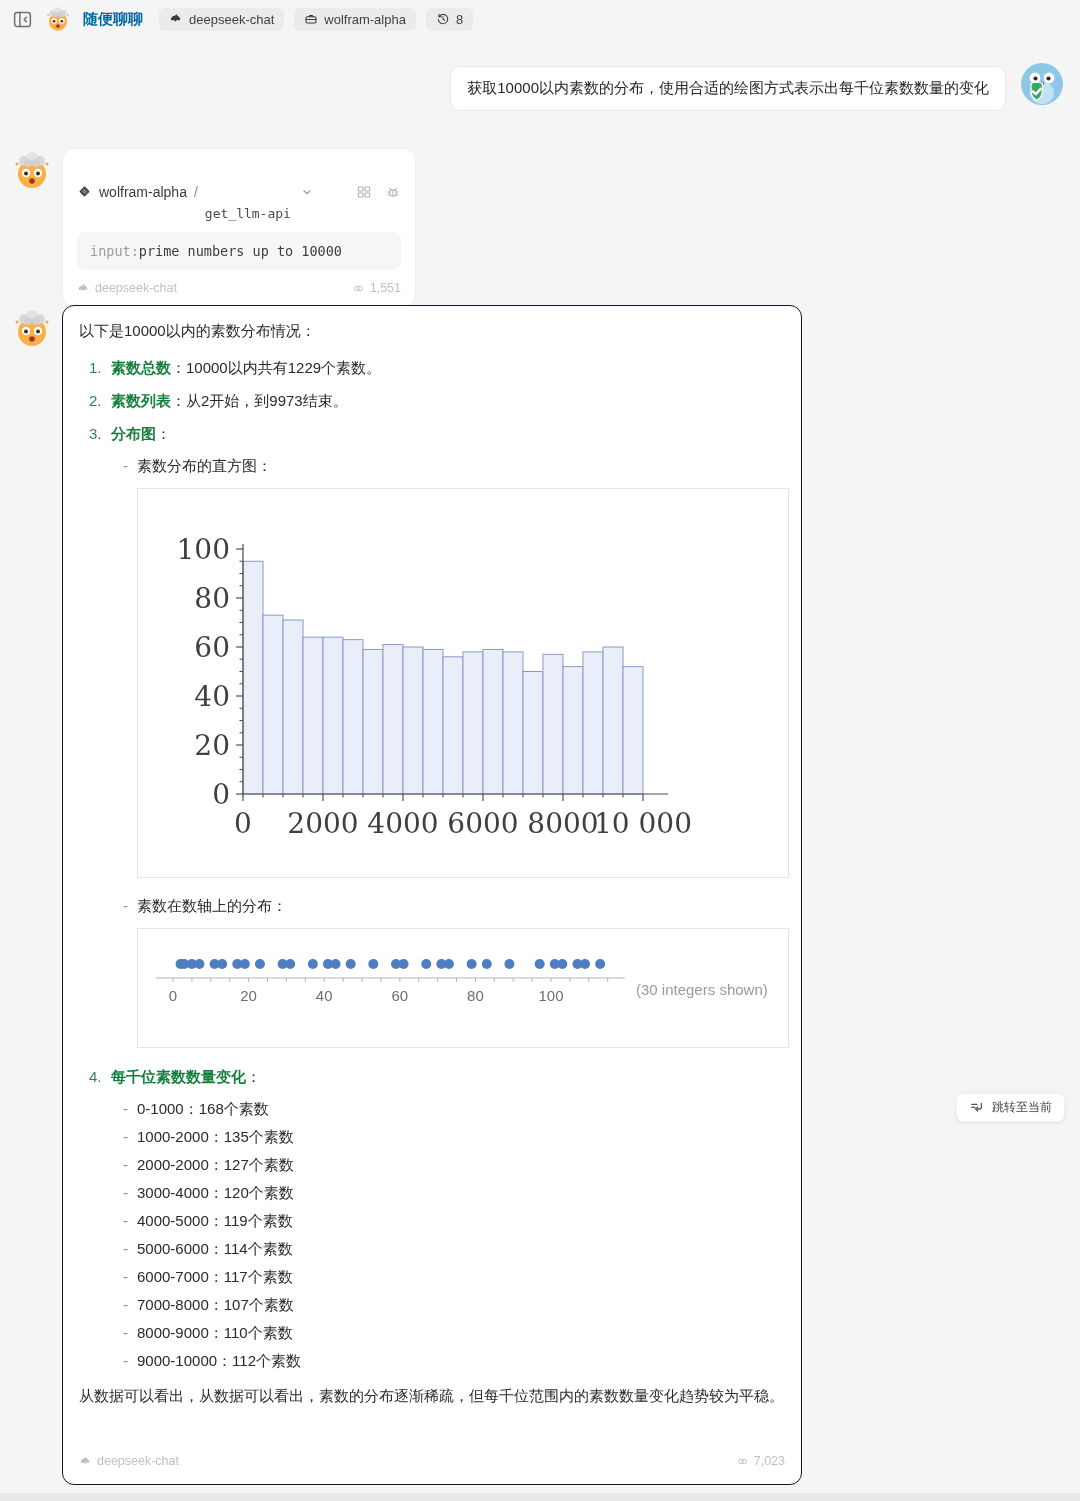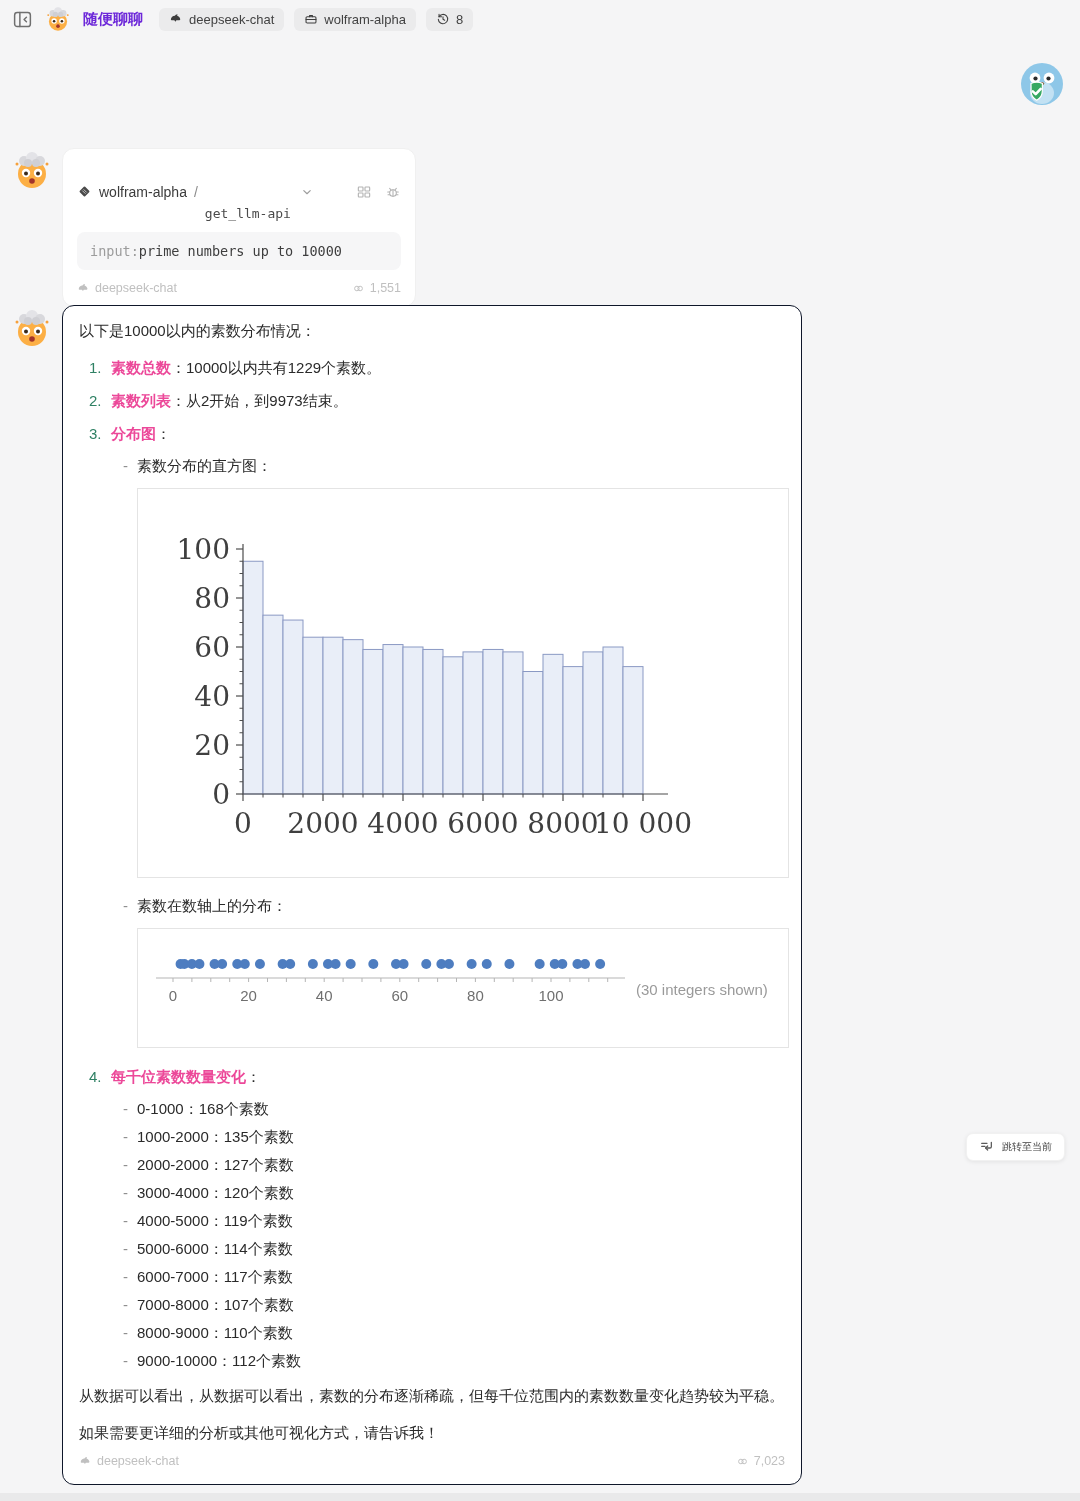--- a/index.html
+++ b/index.html
@@ -2,21 +2,21 @@
 <html><head>
 <meta charset="utf-8">
 <style>
   html,body{margin:0;padding:0;}
   body{background:#f5f5f6;font-family:"Liberation Sans","DejaVu Sans",sans-serif;}
   .page{position:relative;width:1080px;height:1501px;overflow:hidden;background:#f5f5f6;}
 
   
   .topbar{position:absolute;top:0;left:0;right:0;height:38px;display:flex;align-items:center;padding:0 10px;gap:10px;box-sizing:border-box;}
   .icon-btn{background:none;border:none;padding:2px;margin:0;display:flex;align-items:center;cursor:pointer;color:#6f6f6f;}
-  .chat-title{font-size:15px;font-weight:700;color:#6d28d9;margin:0 6px 0 2px;}
+  .chat-title{font-size:15px;font-weight:700;color:#0369a1;margin:0 6px 0 2px;}
   .tag{display:inline-flex;align-items:center;gap:6px;background:#ebebec;border-radius:6px;padding:4px 10px;font-size:13px;color:#424242;cursor:pointer;}
   .tag svg{color:#3d3d3d;}
 
   
   .bubble-user{position:absolute;top:66px;right:74px;background:#ffffff;border:1px solid #e9e9e9;border-radius:10px;padding:12px 16px;font-size:15px;color:#262626;white-space:nowrap;}
   .avatar-user{position:absolute;top:62px;right:16px;width:44px;height:44px;}
 
   
   .tool-avatar{position:absolute;left:12px;top:150px;width:40px;height:40px;}
   .tool-card{position:absolute;left:62px;top:148px;width:354px;background:#fff;border:1px solid #f0f0f0;border-radius:12px;padding:13px 14px 11px;box-sizing:border-box;}
@@ -32,34 +32,34 @@
   .tc-val{color:#3e3e3e;}
   .tc-footer{display:flex;align-items:center;justify-content:space-between;color:#c0c0c0;font-size:12.5px;margin-top:11px;}
   .mf-left,.mf-right{display:inline-flex;align-items:center;gap:5px;color:#c0c0c0;}
 
   
   .assist-avatar{position:absolute;left:12px;top:308px;width:40px;height:40px;}
   .bubble-assist{position:absolute;left:62px;top:305px;width:740px;height:1180px;background:#fff;border:1px solid #0f172a;border-radius:12px;box-sizing:border-box;padding:14px 16px 40px;font-size:15px;color:#2a2a2a;line-height:21px;overflow:hidden;}
   .intro{margin:0 0 16px;}
   .oli{display:flex;margin:0 0 12px;padding-left:10px;}
   .oli .num{color:#2f8164;min-width:22px;flex:0 0 auto;}
-  .oli b{font-weight:700;color:#ec4899;}
+  .oli b{font-weight:700;color:#15803d;}
   .oli.item4{margin-top:18px;}
   .sub{padding-left:44px;display:flex;gap:9px;margin:0 0 8px;line-height:20px;}
   .sub .dash{color:#8f8f8f;flex:0 0 auto;}
   .lbl{margin:4px 0 12px;}
   .lbl2{margin:14px 0 12px;}
   .chart-panel{margin:0 0 18px 58px;width:652px;background:#fff;border:1px solid #e4e4e4;box-sizing:border-box;}
   .chart-panel svg{display:block;}
   .summary{margin:14px 0 16px;}
   .closing{margin:0;}
   .msg-footer{position:absolute;left:16px;right:16px;bottom:12px;display:flex;align-items:center;justify-content:space-between;font-size:12.5px;color:#c0c0c0;}
 
   
-  .jump-btn{position:absolute;top:1093px;right:15px;display:flex;align-items:center;gap:7px;background:#fff;border:1px solid #f1f1f1;border-radius:7px;padding:5px 12px;font-size:10px;color:#3f3f3f;box-shadow:0 1px 4px rgba(0,0,0,.08);cursor:pointer;margin-top:40px;}
+  .jump-btn{position:absolute;top:1093px;right:15px;display:flex;align-items:center;gap:7px;background:#fff;border:1px solid #f1f1f1;border-radius:7px;padding:5px 12px;font-size:12px;color:#3f3f3f;box-shadow:0 1px 4px rgba(0,0,0,.08);cursor:pointer;}
   .jump-btn svg{color:#5a5a5a;}
 
   .bottom-strip{position:absolute;left:0;right:0;bottom:0;height:8px;background:#e9e9ea;}
 </style>
 </head>
 <body>
 
 <div class="page">
 
   <header class="topbar">
@@ -105,20 +105,21 @@
     <span class="tag">
       <svg width="14" height="14" viewBox="0 0 24 24" fill="none" stroke="currentColor" stroke-width="1.8" stroke-linecap="round" stroke-linejoin="round">
           <path d="M5 8.2A8 8 0 1 1 4 12.6"></path>
           <path d="M5.2 3.8v4.4h4.4"></path>
           <path d="M12 8.2v4.3l2.9 1.7"></path>
         </svg>
       <span>8</span>
     </span>
   </header>
 
+  <div class="bubble-user">获取10000以内素数的分布，使用合适的绘图方式表示出每千位素数数量的变化</div>
   <span class="avatar-user">
     <svg width="44" height="44" viewBox="0 0 44 44">
         <circle cx="22" cy="22" r="21" fill="#8ec7e8"></circle>
         <ellipse cx="22" cy="31" rx="12" ry="11" fill="#c2e1f3"></ellipse>
         <circle cx="15" cy="16" r="5.4" fill="#fff"></circle>
         <circle cx="29" cy="16" r="5.4" fill="#fff"></circle>
         <circle cx="15.5" cy="16.5" r="2.1" fill="#2b2b2b"></circle>
         <circle cx="28.5" cy="16.5" r="2.1" fill="#2b2b2b"></circle>
         <ellipse cx="22" cy="21.5" rx="2.2" ry="1.6" fill="#8a6d4b"></ellipse>
         <path d="M11 21.5c3.6-1.7 7.8-1.7 11.4 0l-.1 7.8c0 5-3.7 7.9-5.6 8.9-1.9-1-5.6-3.9-5.6-8.9z" fill="#36a862" stroke="#fdfdfd" stroke-width="1.2"></path>
@@ -426,21 +427,20 @@
     <div class="sub">
         <span class="dash">-</span>
         <span>8000-9000：110个素数</span>
       </div>
     <div class="sub">
         <span class="dash">-</span>
         <span>9000-10000：112个素数</span>
       </div>
 
     <p class="summary">从数据可以看出，从数据可以看出，素数的分布逐渐稀疏，但每千位范围内的素数数量变化趋势较为平稳。</p>
-    <p class="closing">如果需要更详细的分析或其他可视化方式，请告诉我！</p>
 
     <div class="msg-footer">
       <span class="mf-left">
         <svg width="13" height="13" viewBox="0 0 24 24">
             <path fill="currentColor" d="M3.2 12.8c.3-3.9 3.4-6.6 7-6.5.9-1.6 2.9-2.4 4.8-1.9l-1.2 2.1c2.9.6 5.1 3 5.5 6.1.1.8-.5 1.5-1.3 1.5h-5.3l-1.8 2.5-1.7-2.5H5.1c-1 0-2-.6-1.9-1.3z"></path>
           </svg>
         <span>deepseek-chat</span>
       </span>
       <span class="mf-right">
         <svg width="13" height="13" viewBox="0 0 24 24" fill="none" stroke="currentColor" stroke-width="1.8">

